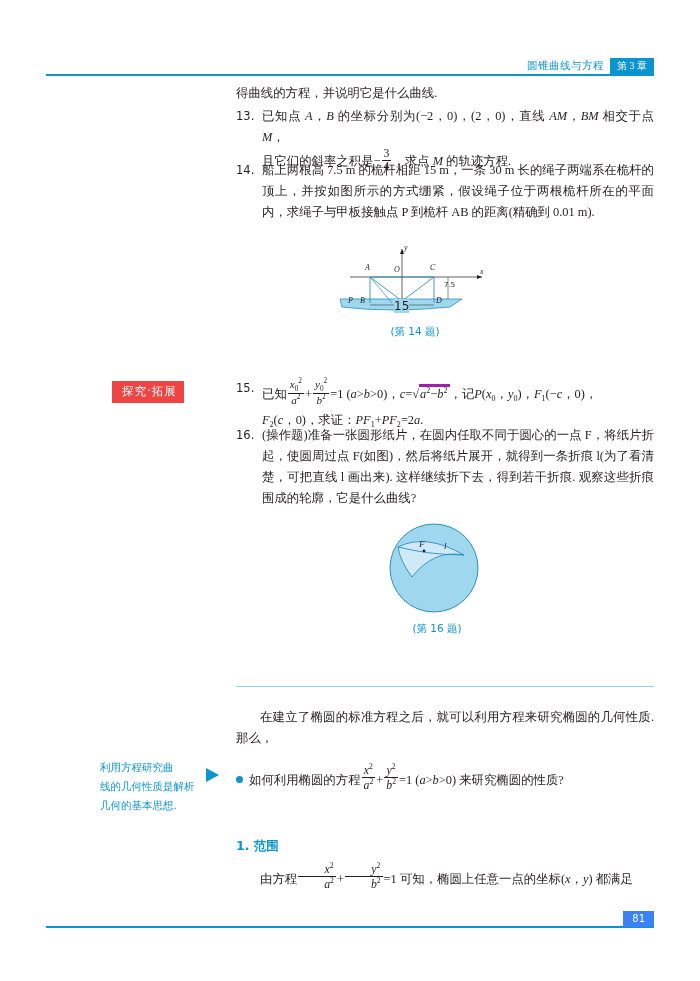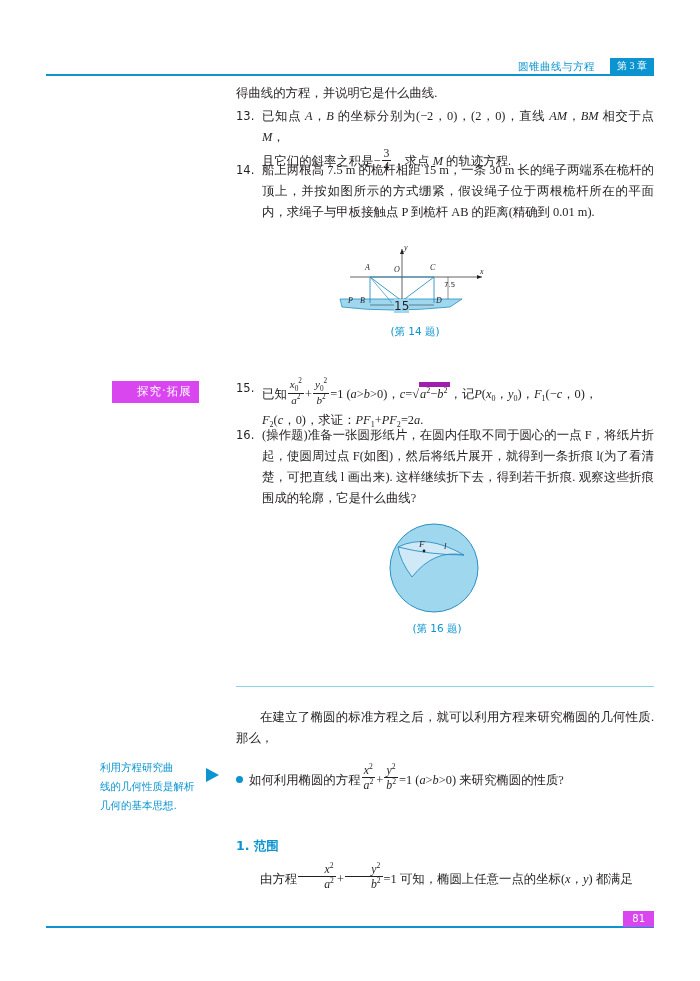--- a/index.html
+++ b/index.html
@@ -11,21 +11,21 @@
     position:relative;
     overflow:hidden;
   }
   .page {
     position:absolute; left:0; top:0; width:700px; height:981px;
   }
 
   
   .header {
     position:absolute; right:46px; top:58px;
-    display:flex; align-items:center; gap:9px;
+    display:flex; align-items:flex-start; gap:0;
     font-size:10.5px;
   }
   .header-title {
     color:#0b94cf;
     font-family:"DejaVu Sans", sans-serif;
     font-size:10.5px;
     letter-spacing:0.5px;
     padding-right:6px;
     line-height:15px;
   }
@@ -41,21 +41,21 @@
     background:#0b94cf;
   }
 
   
   .footer-rule {
     position:absolute; left:46px; top:926px; width:608px; height:2px;
     background:#0b94cf;
   }
   .footer-page {
     position:absolute; right:46px; top:911px;
-    background:#d946ef; color:#fff;
+    background:#3b82f6; color:#fff;
     font-family:"DejaVu Sans", sans-serif;
     font-size:10px;
     padding:2px 9px 3px 9px;
   }
 
   
   .col { position:absolute; left:236px; width:418px; }
 
   .para { font-size:12.4px; line-height:21px; text-align:justify; }
 
@@ -74,32 +74,32 @@
   .frac .d { display:block; border-top:1px solid #231f20; padding:0 2px; }
   .fracS { display:inline-block; vertical-align:-0.5em; text-align:center; font-size:0.9em; line-height:1.02; margin:0 1px; }
   .fracS .n { display:block; padding:0 2px; }
   .fracS .d { display:block; border-top:1px solid #231f20; padding:0 2px; }
 
   sup.sm { font-size:0.65em; vertical-align:super; }
   sub.sm { font-size:0.65em; vertical-align:sub; }
 
   .sqrt { display:inline-block; }
   .sqrt .rad { }
-  .sqrt .body { border-top:5px solid #a21caf; padding:0 2px 0 1px; }
+  .sqrt .body { border-top:3px solid #a21caf; padding:0 2px 0 1px; }
 
   
   .tagbox {
     position:absolute;
     left:112px;
-    background:#d946ef;
+    background:#ef4444;
     color:#ffffff;
     font-family:"DejaVu Sans", sans-serif;
     font-size:11.5px;
     letter-spacing:1px;
-    padding:3px 7px 4px 25px;
+    padding:3px 7px 4px 10px;
   }
 
   
   .figcap {
     text-align:center;
     color:#0b94cf;
     font-family:"DejaVu Sans", sans-serif;
     font-size:10.5px;
   }
 

